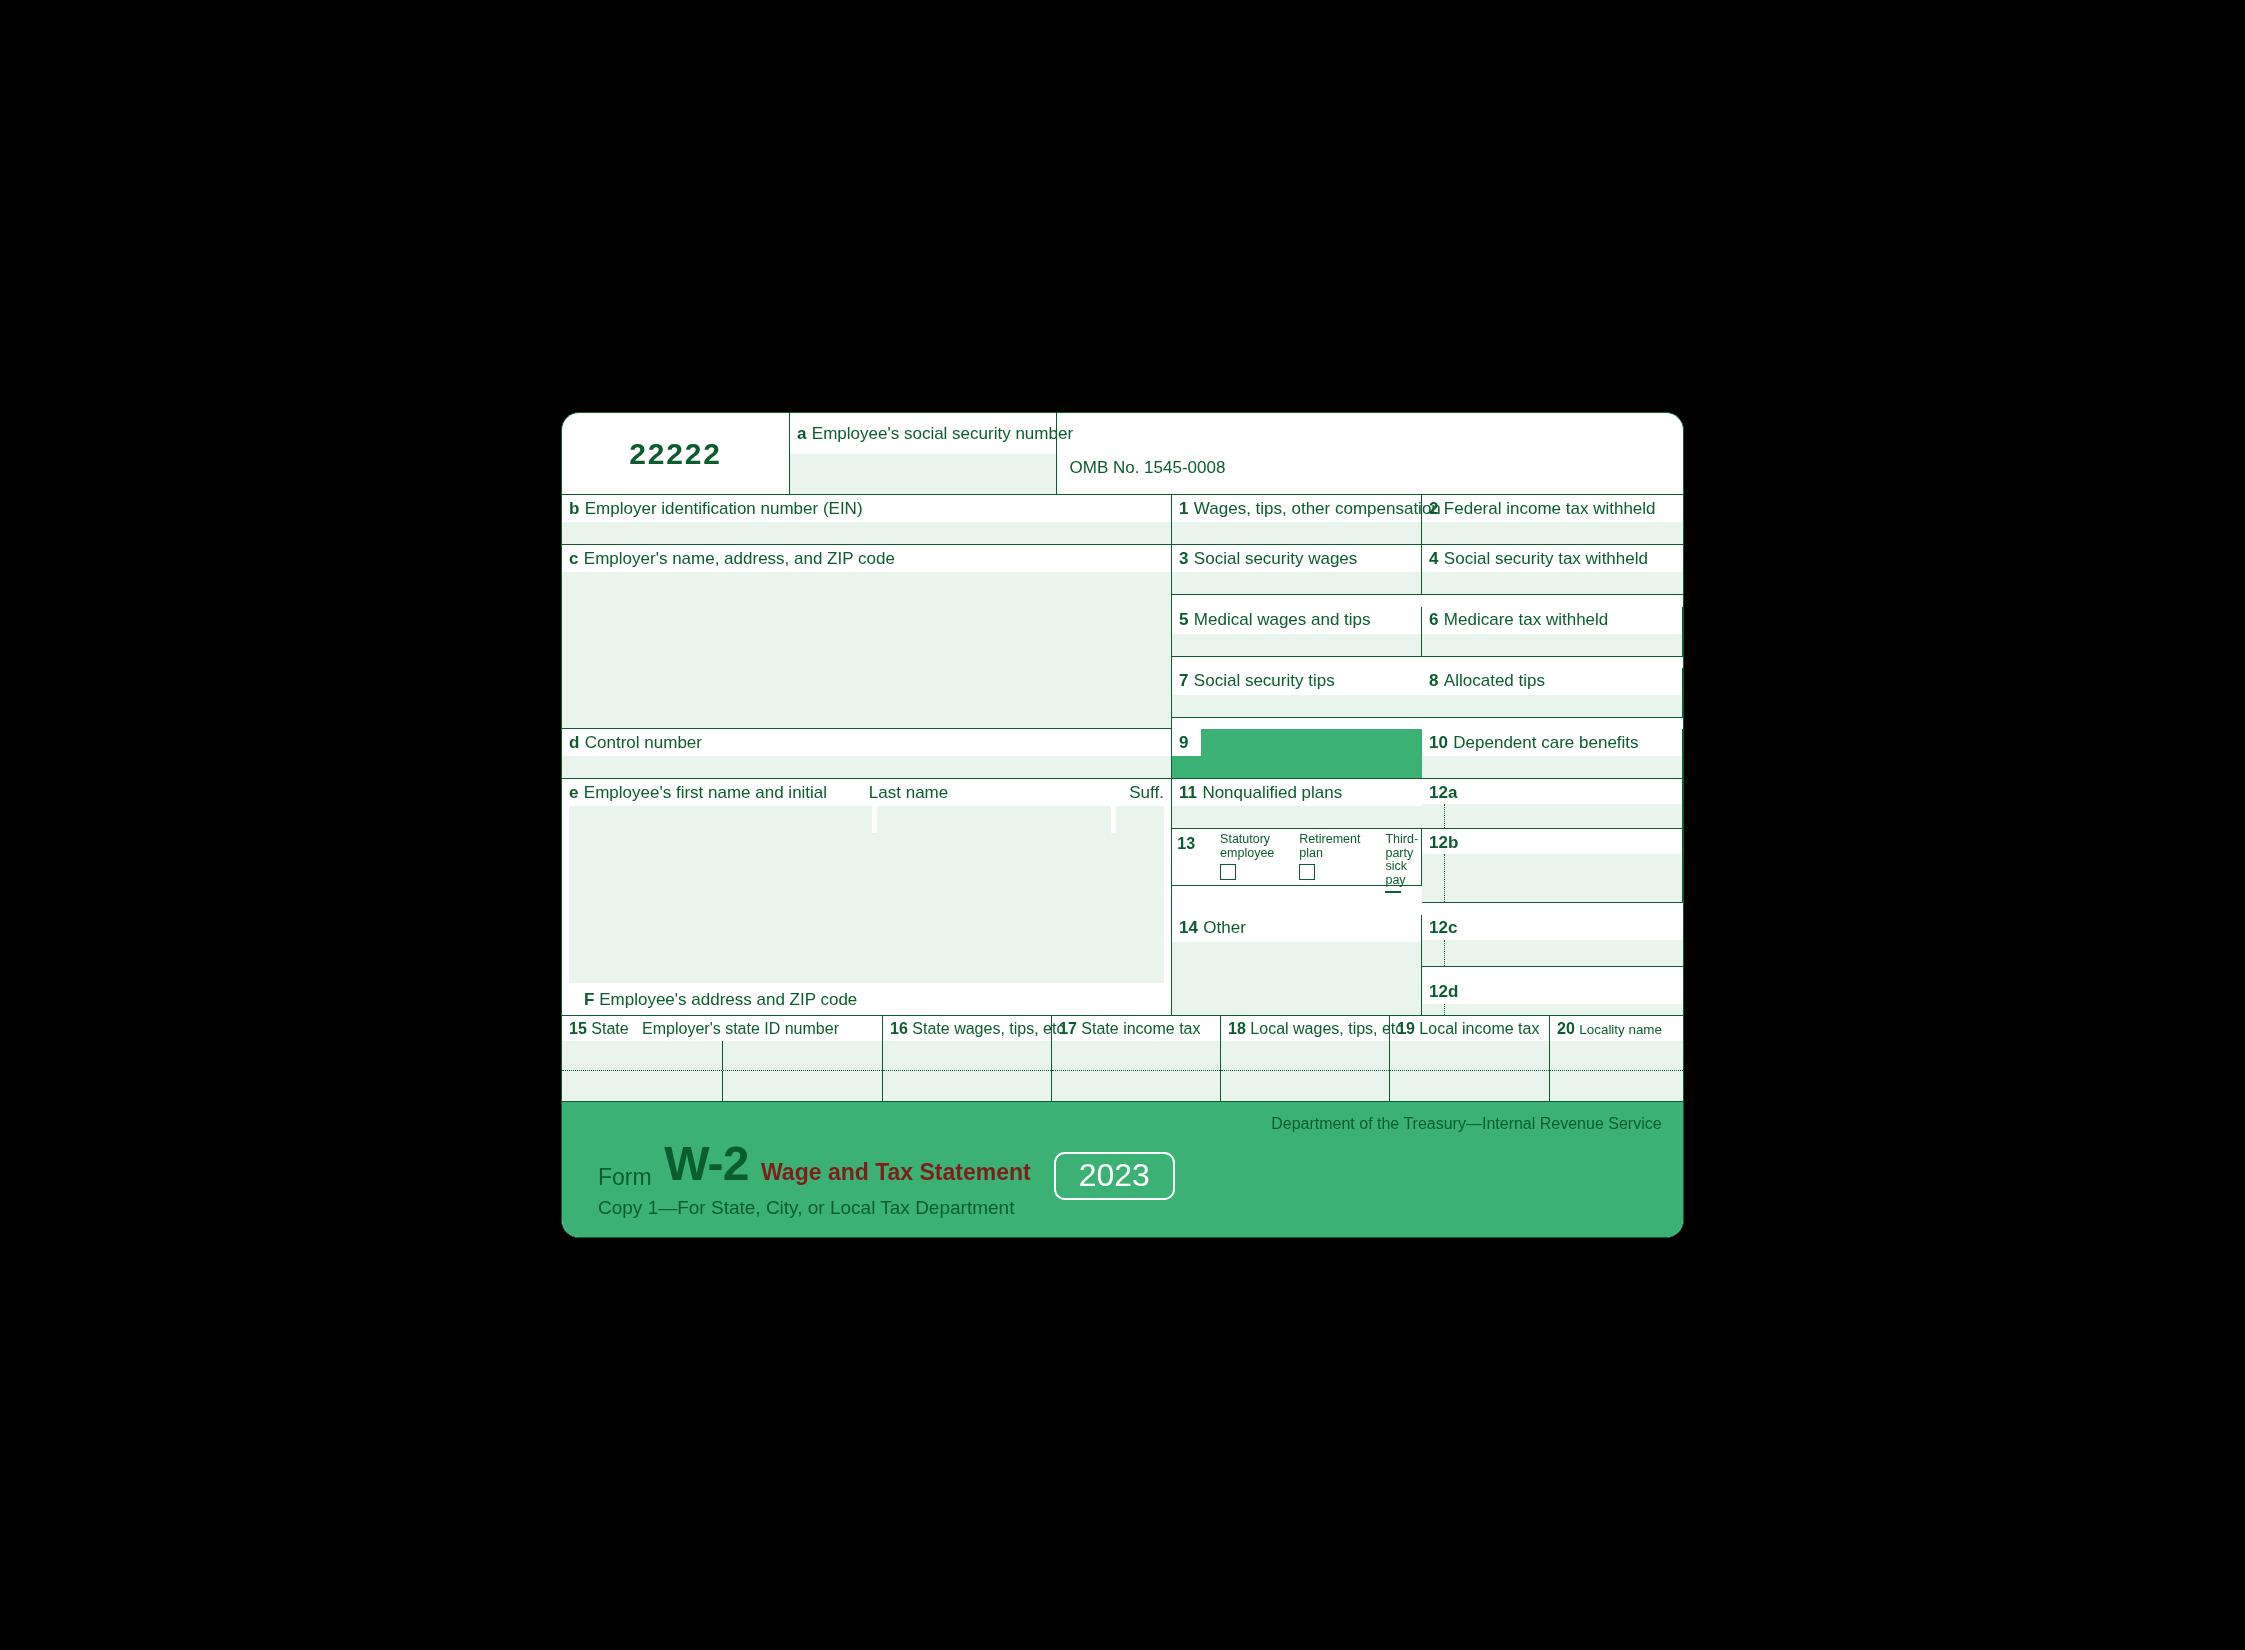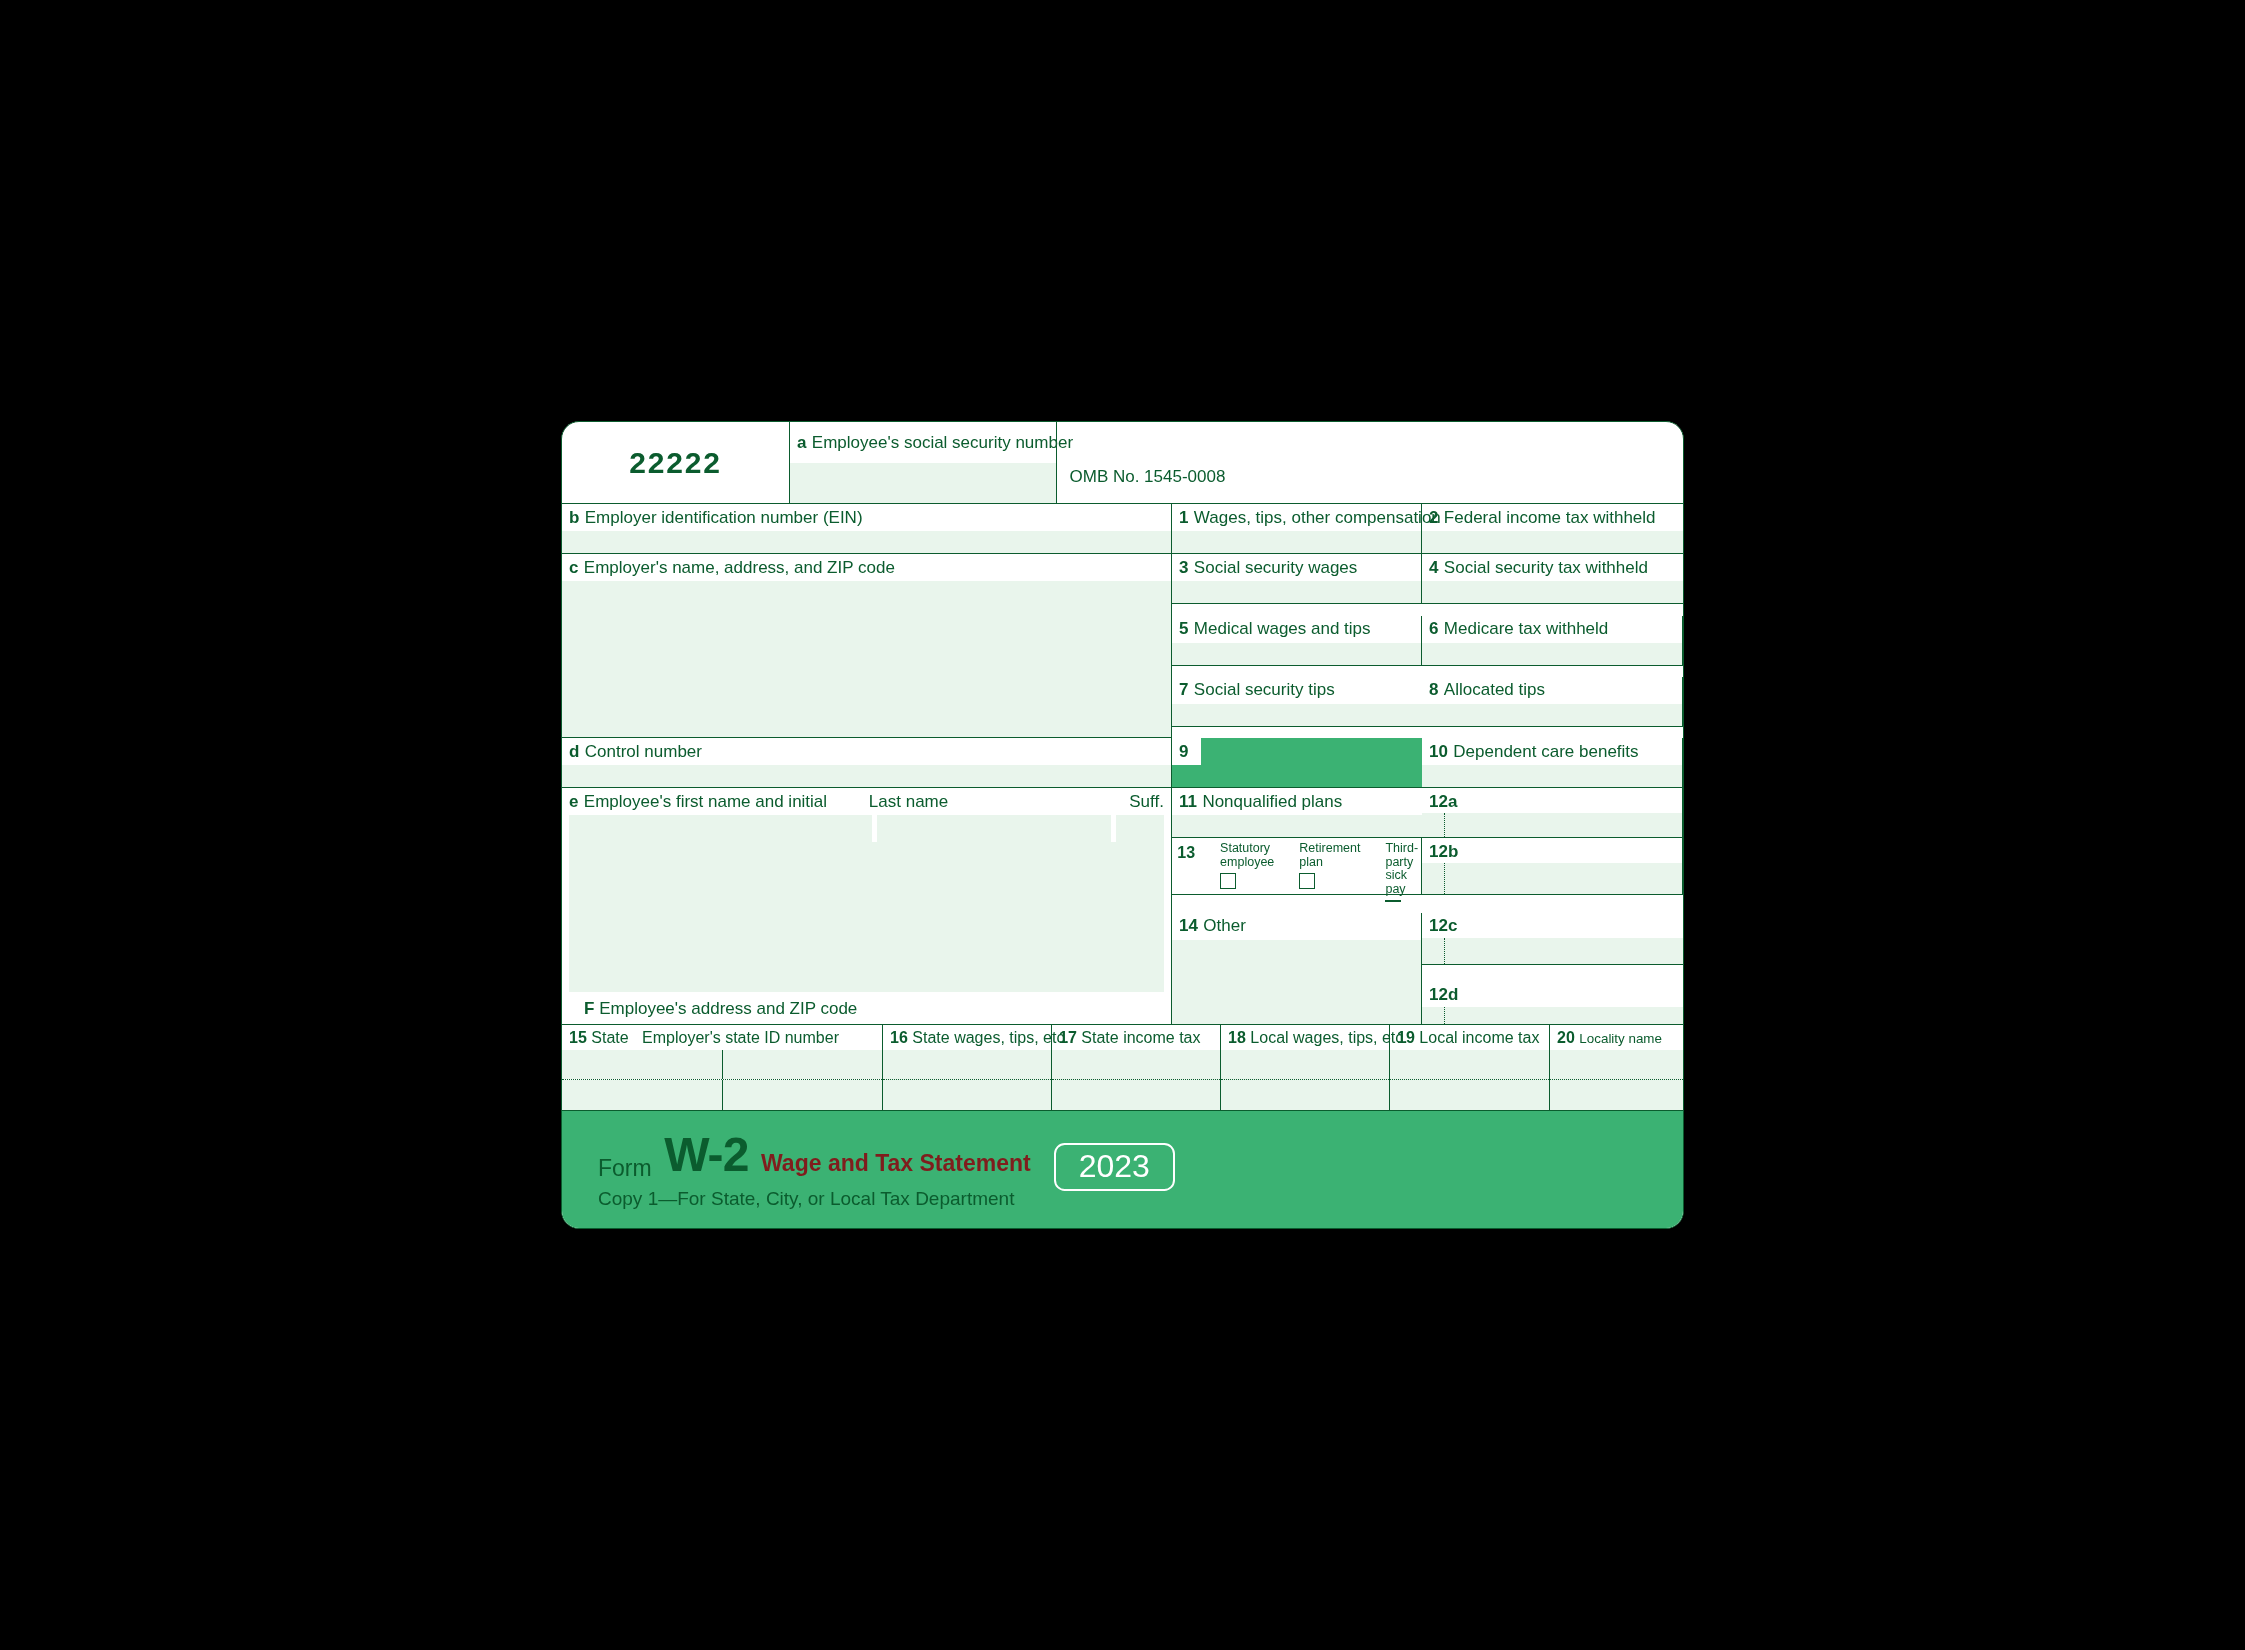--- a/index.html
+++ b/index.html
@@ -215,21 +215,21 @@
           <span>Retirement</span>
           <span>plan</span>
           <div class="sq"></div>
         </div>
       <div class="chk">
           <span>Third-party</span>
           <span>sick pay</span>
           <div class="sq"></div>
         </div>
     </div>
-    <div class="box code12" style="height:57px">
+    <div class="box code12" style="height:74px">
         <div class="lbl"><span class="letter">12b</span></div>
         <div class="codeval">
           <div class="tint"></div>
           <div class="tint" style="flex:1"></div>
         </div>
       </div>
 
     <div class="b14" style="grid-row: span 2;">
         <div class="lbl"><span class="letter">14</span><span>Other</span></div>
         <div class="val tint"></div>
@@ -299,20 +299,21 @@
     <div>
         <div class="hdr"><span class="bold">20</span>&nbsp;<span style="font-size:13.4px">Locality name</span></div>
         <div class="rows">
           <div class="tint"></div>
           <div class="tint"></div>
         </div>
       </div>
   </div>
 
   <div class="footer">
+    <div class="dept">Department of the Treasury—Internal Revenue Service</div>
     <div class="leftblock">
       <div>
         <div class="title-row">
           <span class="form-label">Form</span>
           <span class="w2">W-2</span>
           <span class="subtitle">Wage and Tax Statement</span>
         </div>
         <div class="copy">Copy 1—For State, City, or Local Tax Department</div>
       </div>
       <div class="year">2023</div>

